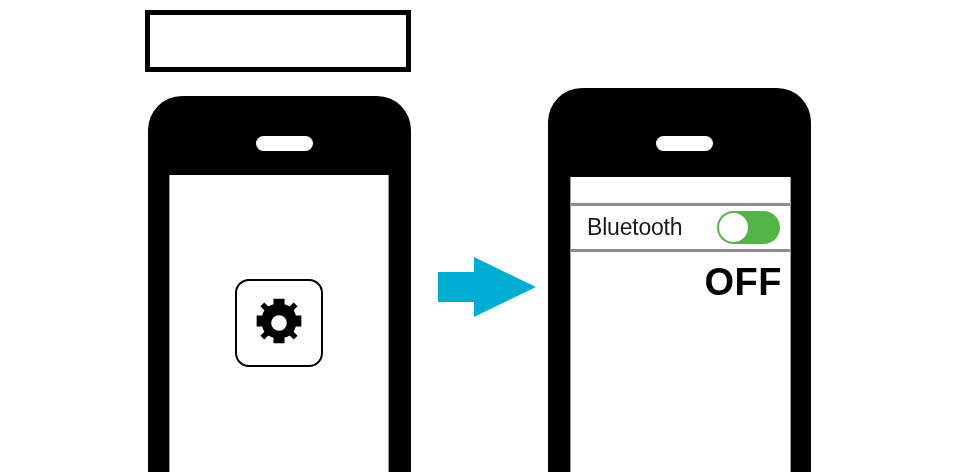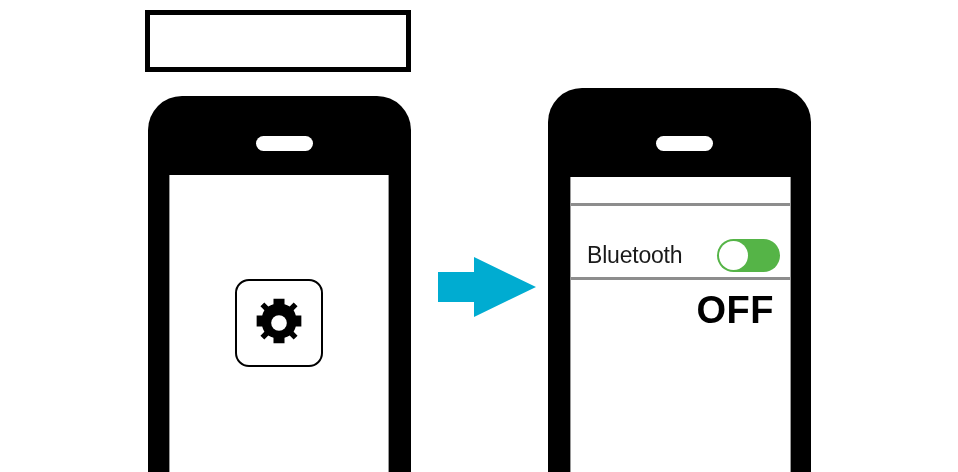--- a/index.html
+++ b/index.html
@@ -133,21 +133,20 @@
   }
   .bt-row {
     position: relative;
     height: 43px;
     background: #ffffff;
     display: flex;
     align-items: center;
     justify-content: space-between;
     padding: 0 10px 0 16px;
     box-sizing: border-box;
-    margin-top: 28px;
   }
   .bt-label {
     font-size: 23px;
     color: #1a1a1a;
     letter-spacing: -0.2px;
     white-space: nowrap;
   }
 
   .toggle {
     position: relative;
@@ -167,21 +166,21 @@
     background: #ffffff;
   }
 
   .off-area {
     position: relative;
     background: #ffffff;
     height: 60px;
     display: flex;
     align-items: center;
     justify-content: flex-end;
-    padding-right: 16px;
+    padding-right: 8px;
     box-sizing: border-box;
   }
   .off-text {
     font-size: 38px;
     font-weight: bold;
     color: #000000;
     letter-spacing: 0.5px;
     line-height: 1;
   }
   .screen-filler {

